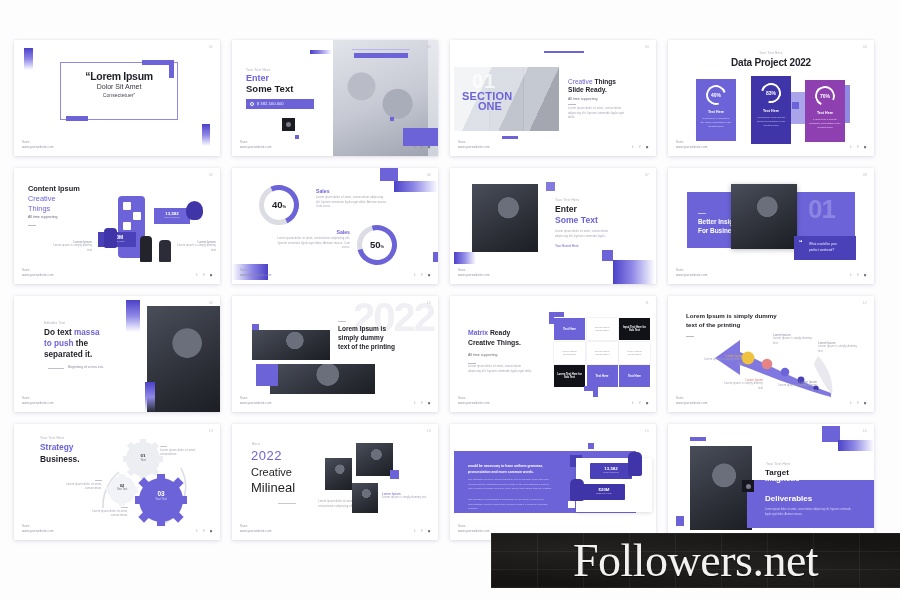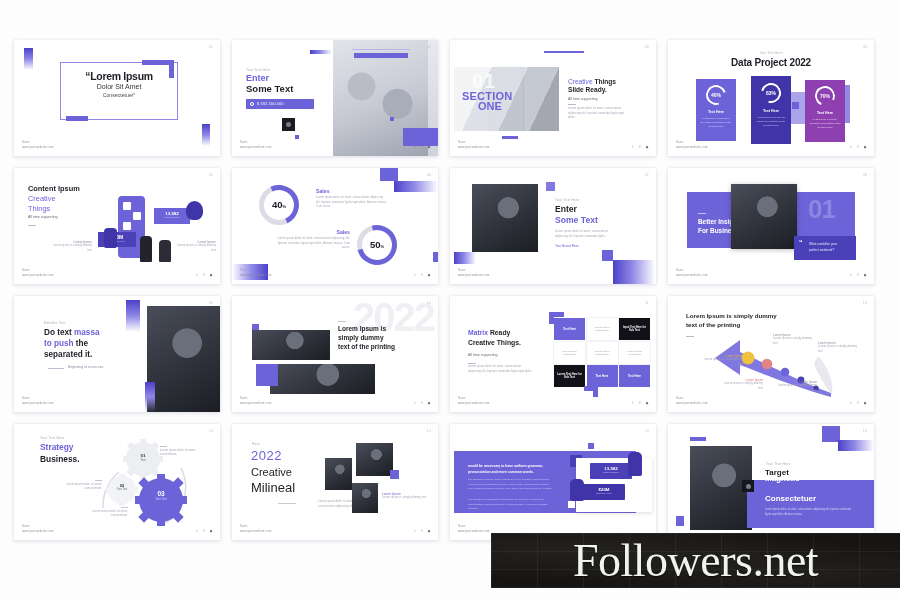--- a/index.html
+++ b/index.html
@@ -585,21 +585,21 @@
     <div class="ph dark" style="left:22px;top:22px;width:62px;height:84px;"></div>
     <div class="sq" style="left:154px;top:2px;width:18px;height:16px;"></div>
     <div class="sq fade" style="left:170px;top:16px;width:36px;height:11px;"></div>
     <div class="eyebrow" style="position:absolute;left:98px;top:38px;">Your Text Here</div>
     <div class="blk" style="position:absolute;left:97px;top:44px;font-size:8px;">Target</div>
     <div class="sq" style="left:79px;top:56px;width:127px;height:48px;"></div>
     <div style="position:absolute;left:74px;top:56px;width:12px;height:12px;background:#161620;display:flex;align-items:center;justify-content:center;">
       <span style="width:5px;height:5px;border-radius:50%;background:#7a7a8a;"></span>
     </div>
     <div style="position:absolute;left:97px;top:50px;font-size:8px;font-weight:700;color:#fff;">Magnetic</div>
-    <div style="position:absolute;left:97px;top:70px;font-size:8px;font-weight:700;color:#fff;">Consectetuer</div>
+    <div style="position:absolute;left:97px;top:70px;font-size:8px;font-weight:700;color:#fff;">Deliverables</div>
     <div style="position:absolute;left:97px;top:84px;width:88px;font-size:2.6px;color:#d6d2f3;line-height:1.8;">Lorem ipsum dolor sit amet, consectetuer adipiscing elit, hyeium commodo ligula eget dolor. Aenean massa.</div>
     <div class="sq" style="left:8px;top:92px;width:8px;height:10px;"></div>
     <div class="pg">16</div>
   </div>
 
 </div>
 
 <div id="wm">
   <span>Followers.net</span>
 </div>

